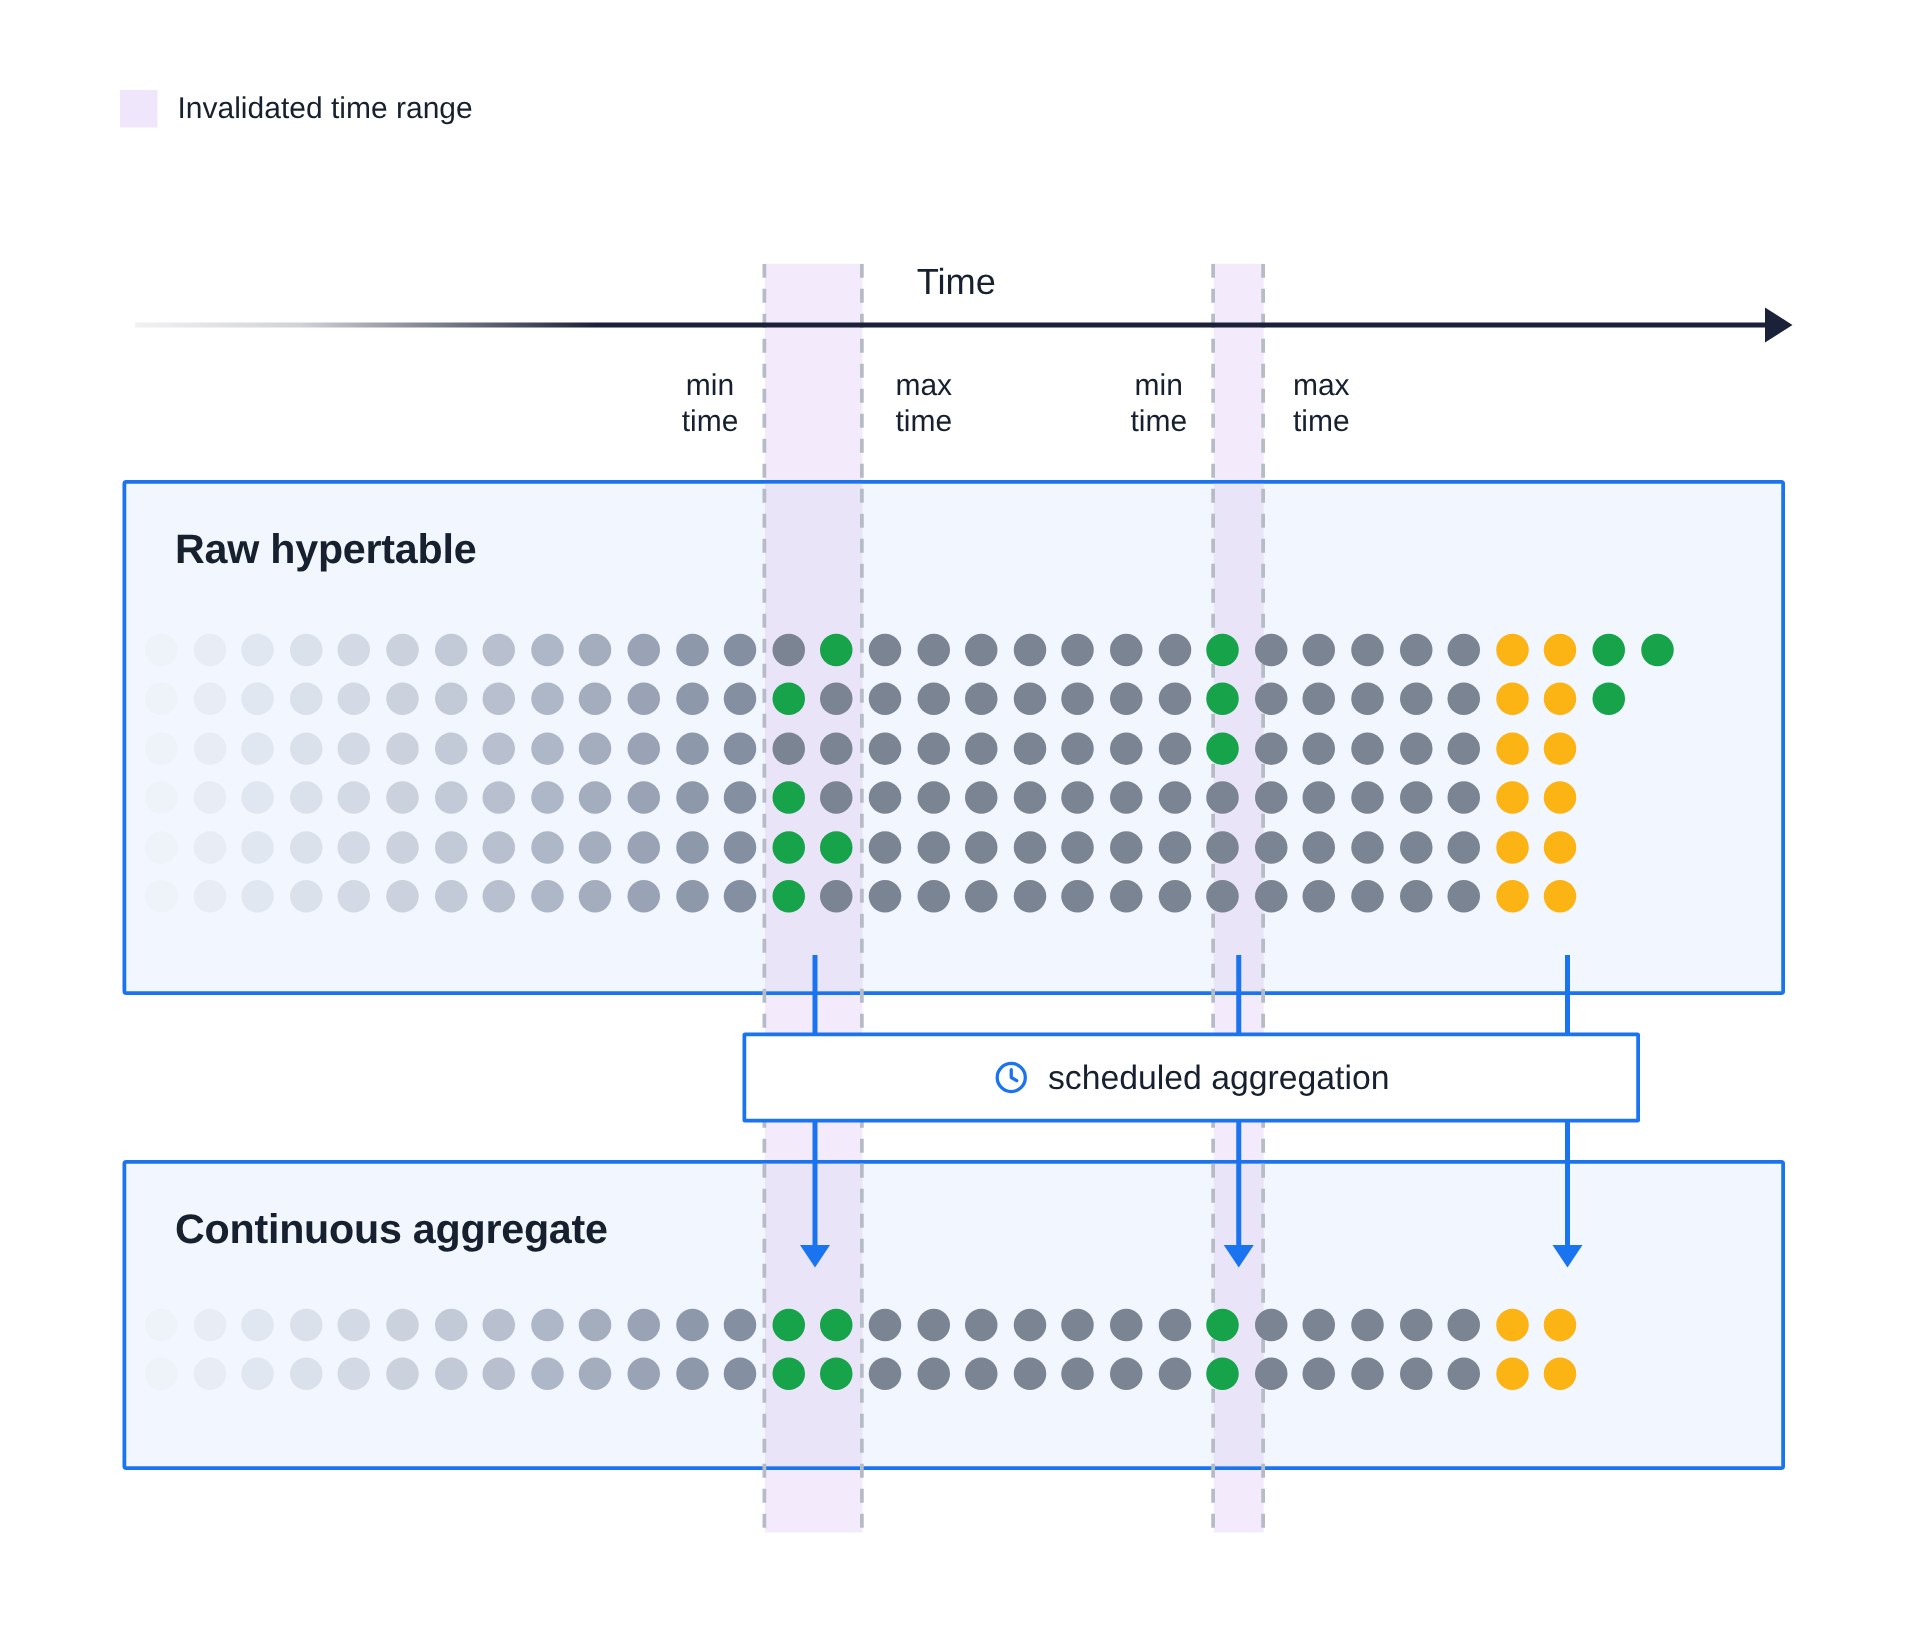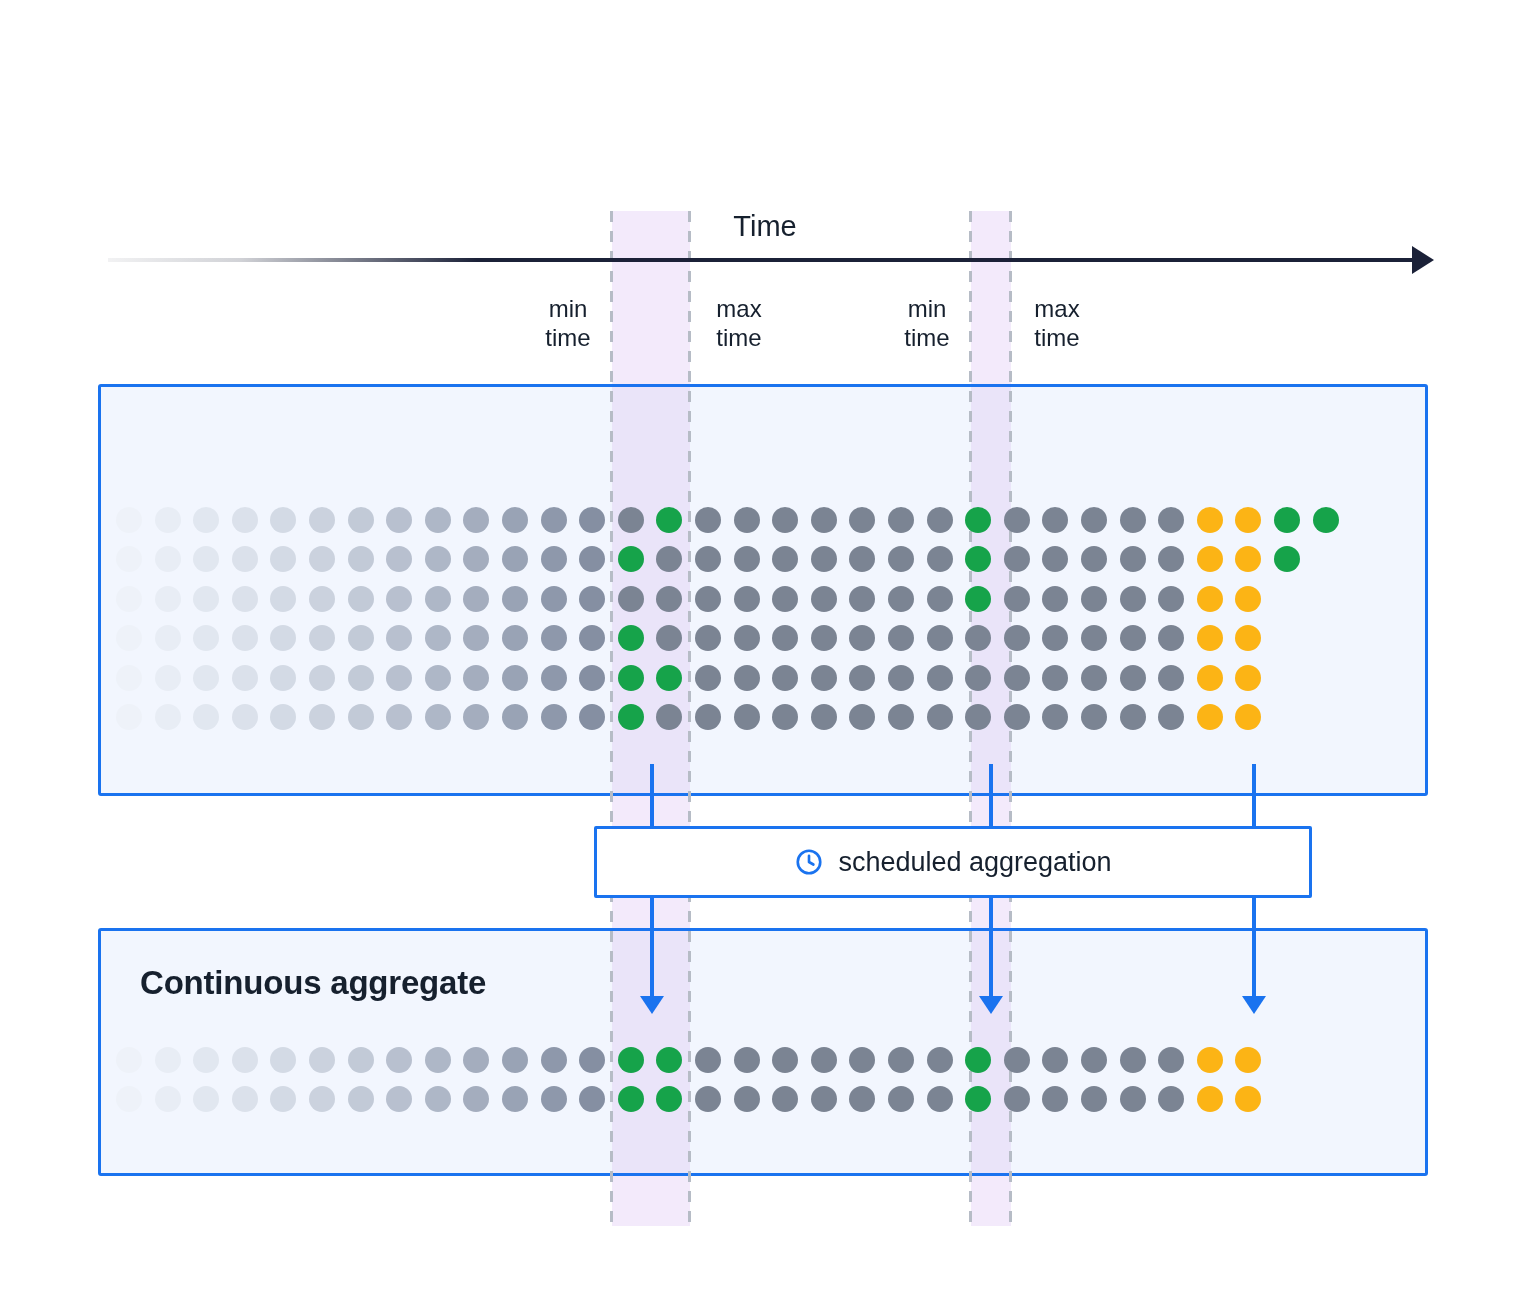--- a/index.html
+++ b/index.html
@@ -89,20 +89,26 @@
     border-left:12px solid transparent; border-right:12px solid transparent;
     border-top:18px solid #1a73ef;
   }
 </style>
 </head>
 <body>
 
 <div id="stage">
 
   <div class="legend">
+    <div class="legend-row">
+      <div class="legend-item">
+        <span class="lg-swatch" style="background:#f0e6fb"></span>
+        <span class="lg-label" style="margin-left:16px;">Invalidated time range</span>
+      </div>
+    </div>
   </div>
 
   <div class="band" style="left:612px; width:78px;"></div>
   <div class="band" style="left:971px; width:40px;"></div>
 
   <div class="panel" style="left:98px; top:384px; width:1330px; height:412px;"></div>
   <div class="panel" style="left:98px; top:928px; width:1330px; height:248px;"></div>
 
   <div class="band" style="left:612px; width:78px; top:387px; height:406px; background:rgba(225,206,244,0.45);"></div>
   <div class="band" style="left:971px; width:40px; top:387px; height:406px; background:rgba(225,206,244,0.45);"></div>
@@ -130,20 +136,21 @@
   </div>
   <div class="edge-label" style="left:872px; top:294px;">
     <span>min</span><br>
     <span>time</span>
   </div>
   <div class="edge-label" style="left:1002px; top:294px;">
     <span>max</span><br>
     <span>time</span>
   </div>
 
+  <div class="panel-title" style="left:140px; top:420px;">Raw hypertable</div>
   <div class="panel-title" style="left:140px; top:964px;">Continuous aggregate</div>
 
   <div class="grid" id="grid-raw" style="left:116px; top:503px; width:1300px;">
       <div class="dot-row" style="height: 39.4px;">
         <span class="dot" style="left: 0px; background: rgb(238, 242, 249);"></span>
         <span class="dot" style="left: 38.6px; background: rgb(232, 237, 245);"></span>
         <span class="dot" style="left: 77.2px; background: rgb(225, 231, 240);"></span>
         <span class="dot" style="left: 115.8px; background: rgb(219, 225, 235);"></span>
         <span class="dot" style="left: 154.4px; background: rgb(211, 218, 229);"></span>
         <span class="dot" style="left: 193px; background: rgb(203, 210, 222);"></span>

